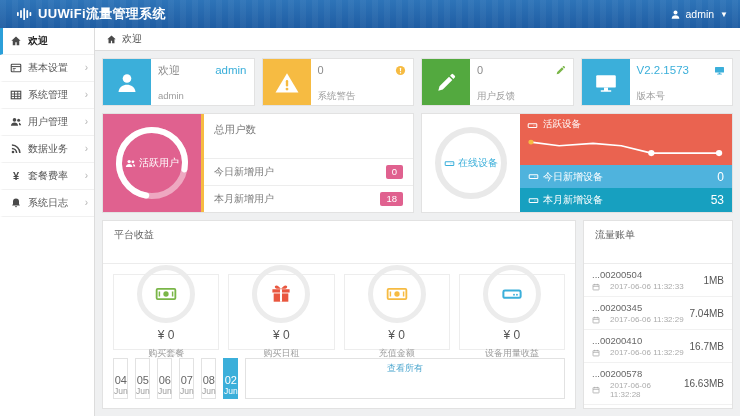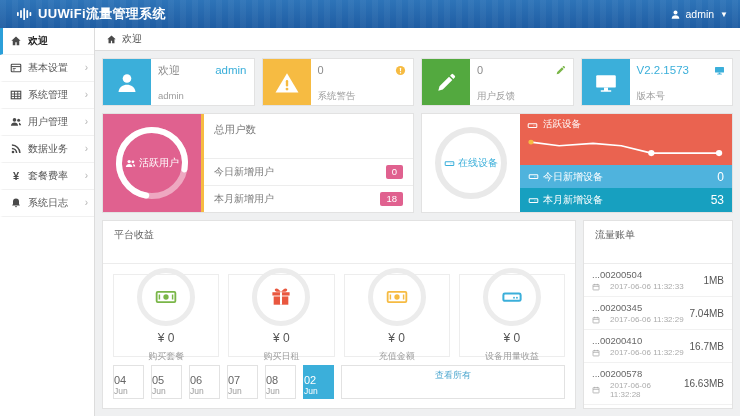--- a/index.html
+++ b/index.html
@@ -71,21 +71,21 @@
   .rev-panel{flex:1;background:#fff;border:1px solid #e2e2e2;display:flex;flex-direction:column;min-width:0}
   .panel-header{padding:7px 11px 21px;font-size:10px;color:#666;border-bottom:1px solid #ececec;flex-shrink:0}
   .rev-cards{display:flex;gap:9px;padding:10px 10px 8px;flex:1;min-height:0}
   .rev-card{flex:1;border:1px solid #ededed;display:flex;flex-direction:column;align-items:center;justify-content:center;gap:5px;padding:6px 2px;cursor:pointer}
   .rev-ring{width:58px;height:58px;border:5px solid #ececec;border-radius:50%;display:flex;align-items:center;justify-content:center;flex-shrink:0}
   .rev-ring svg{width:22px;height:22px}
   .c-green{color:#7ab648}.c-red{color:#e9573f}.c-yellow{color:#f6bb42}.c-blue{color:#3bafda}
   .rev-amount{font-size:12px;color:#555}
   .rev-label{font-size:9px;color:#9c9c9c}
   .dates{display:flex;gap:7px;padding:0 10px 9px;flex-shrink:0}
-  .date-cell{width:31px;border:1px solid #e2e2e2;text-align:left;padding:8px 0 2px;background:#fff;cursor:pointer}
+  .date-cell{width:15px;border:1px solid #e2e2e2;text-align:right;padding:15px 0 2px;background:#fff;cursor:pointer}
   .date-day{font-size:11px;color:#666}
   .date-mon{font-size:8.5px;color:#9c9c9c}
   .date-cell.active{background:#3bafda;border-color:#3bafda}
   .date-cell.active .date-day,.date-cell.active .date-mon{color:#fff}
   .year-box{flex:1;border:1px solid #e2e2e2;text-align:center;padding:3px 0 2px;cursor:pointer}
   .year{font-size:11.5px;color:#666}
   .see-all{font-size:9px;color:#4da7cf}
 
   .traffic{width:150px;flex-shrink:0;background:#fff;border:1px solid #e2e2e2;display:flex;flex-direction:column;overflow:hidden}
   .tr-item{display:flex;align-items:center;justify-content:space-between;padding:5px 8px;border-bottom:1px solid #f1f1f1;cursor:pointer}

